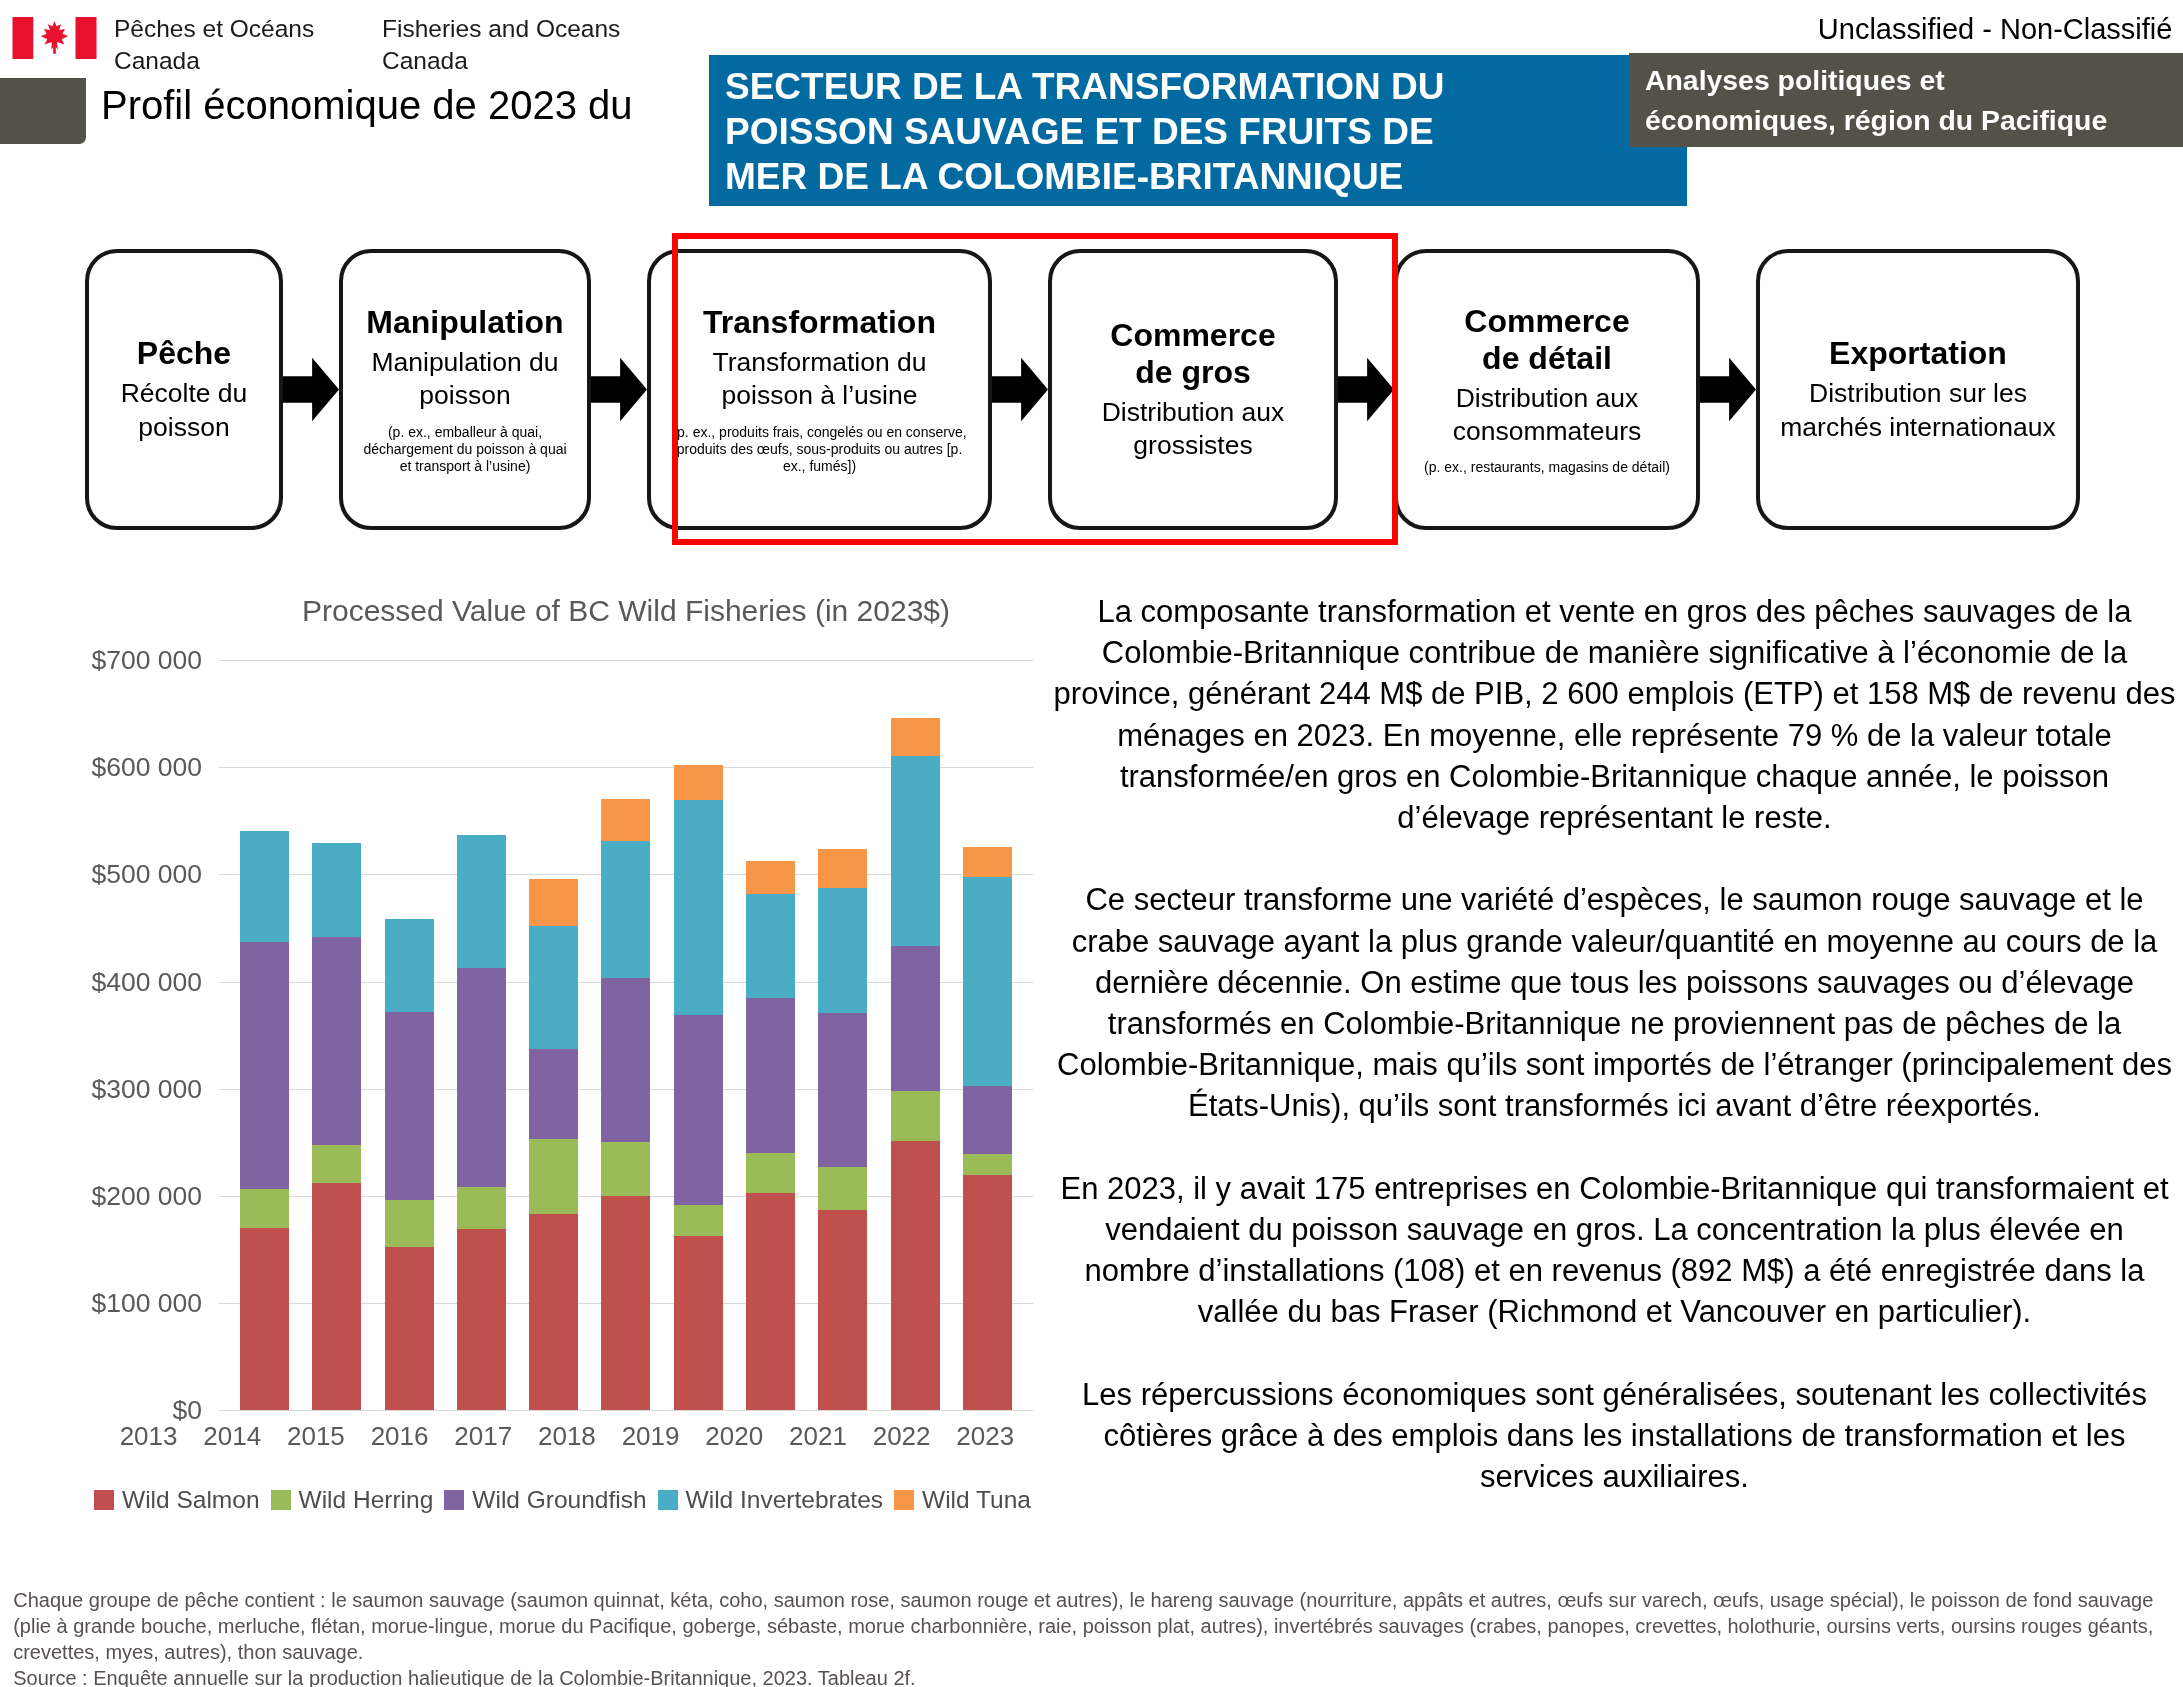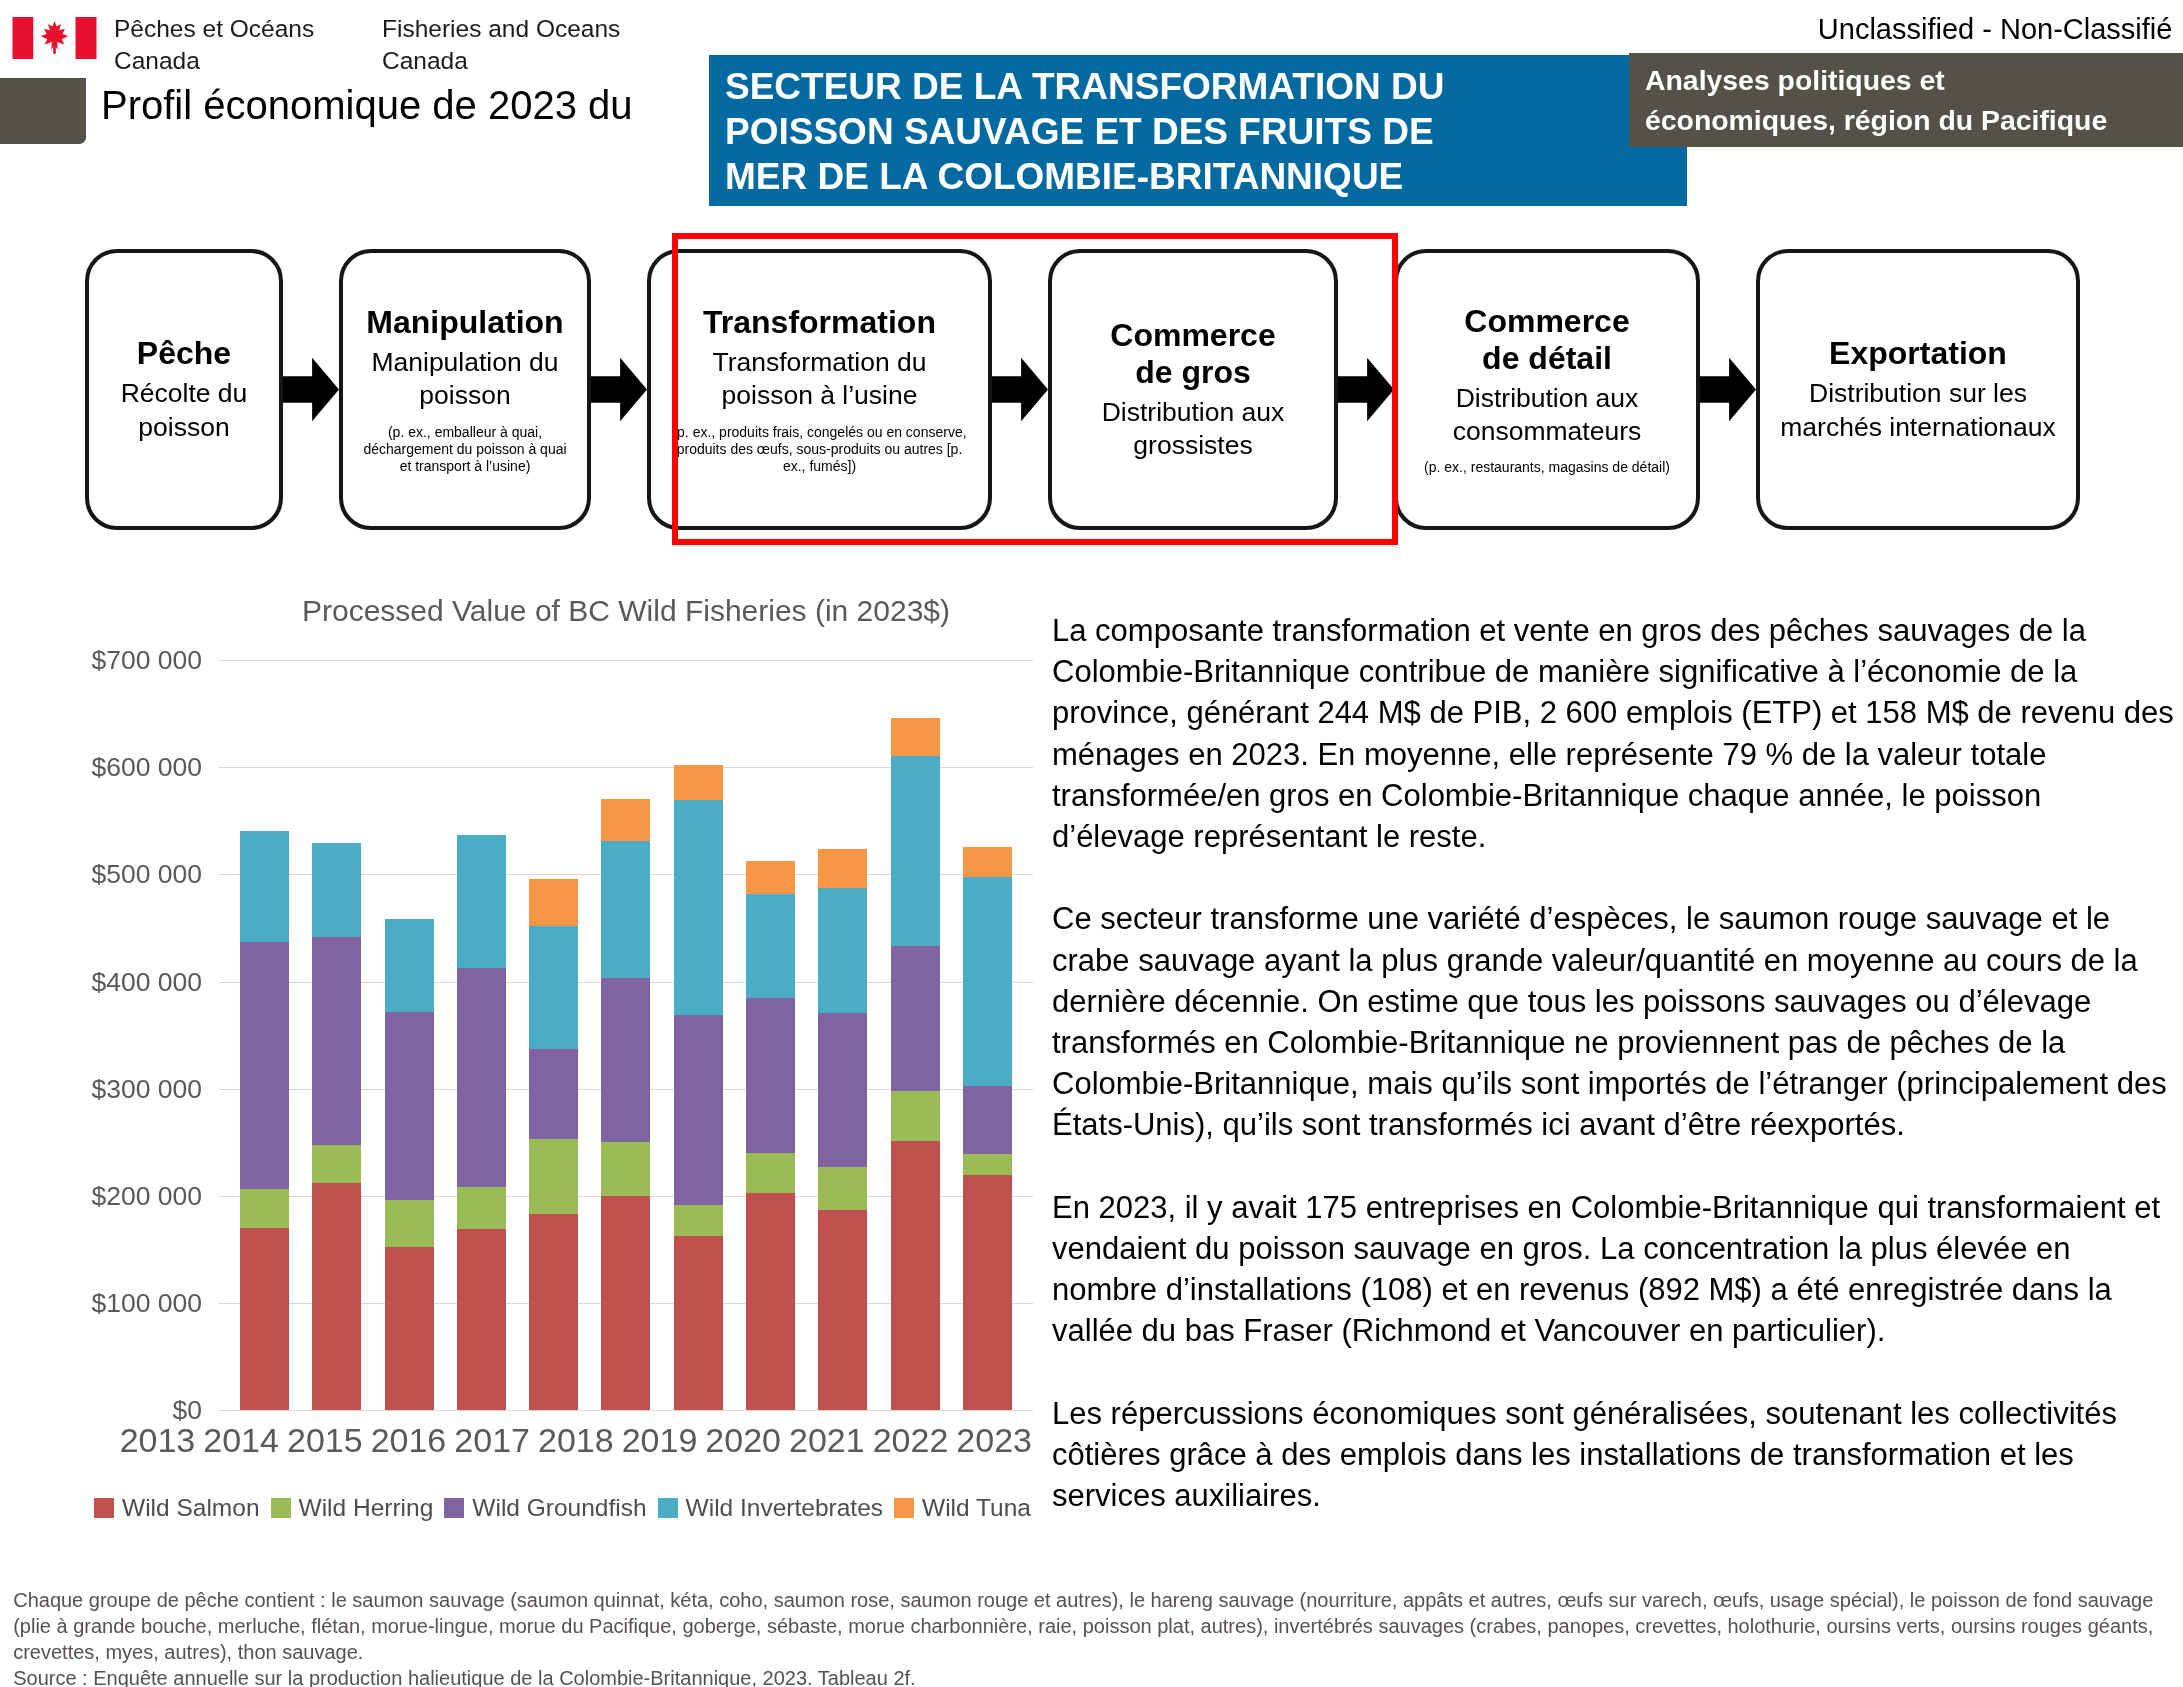--- a/index.html
+++ b/index.html
@@ -40,27 +40,27 @@
   .chart-title{margin-left:126px;width:814px;text-align:center;font-size:30px;color:#595959;}
   .plot-wrap{position:relative;margin-left:126px;width:814px;height:750px;margin-top:32px;}
   .gridline{position:absolute;left:0;right:0;height:1.3px;background:#d9d9d9;z-index:0;}
   .ytick{position:absolute;right:calc(100% + 17px);transform:translateY(-50%);
          font-size:26.5px;color:#595959;white-space:nowrap;}
   .bars{position:absolute;left:0;top:0;right:0;bottom:0;display:flex;align-items:flex-end;
         justify-content:space-around;padding:0 9.3px;z-index:1;}
   .bar-col{display:flex;flex-direction:column-reverse;width:49px;}
   .bar-seg{width:49px;}
   .xlabels{display:flex;justify-content:space-around;padding:0 9.3px;margin-top:10.6px;}
-  .xtick{width:49px;text-align:center;font-size:34px;color:#595959;white-space:nowrap;}
+  .xtick{width:49px;text-align:center;font-size:26px;color:#595959;white-space:nowrap;}
   .legend{display:flex;justify-content:center;align-items:center;margin-top:34px;gap:11px;}
   .legend-item{display:flex;align-items:center;gap:8px;font-size:24.5px;color:#4d4d4d;white-space:nowrap;}
   .swatch{width:20px;height:20px;display:inline-block;}
 
   
-  .text-col{position:absolute;left:1052px;top:591px;width:1125px;text-align:left;margin-top:19px;}
+  .text-col{position:absolute;left:1052px;top:591px;width:1125px;text-align:center;}
   .text-col p{font-size:31px;line-height:1.33;margin:0 0 41px 0;}
 
   
   .footer{position:absolute;left:13.2px;top:1587px;width:2163px;font-size:20px;line-height:1.3;color:#565052;}
 </style>
 </head>
 <body>
 
 <div class="page">
 

